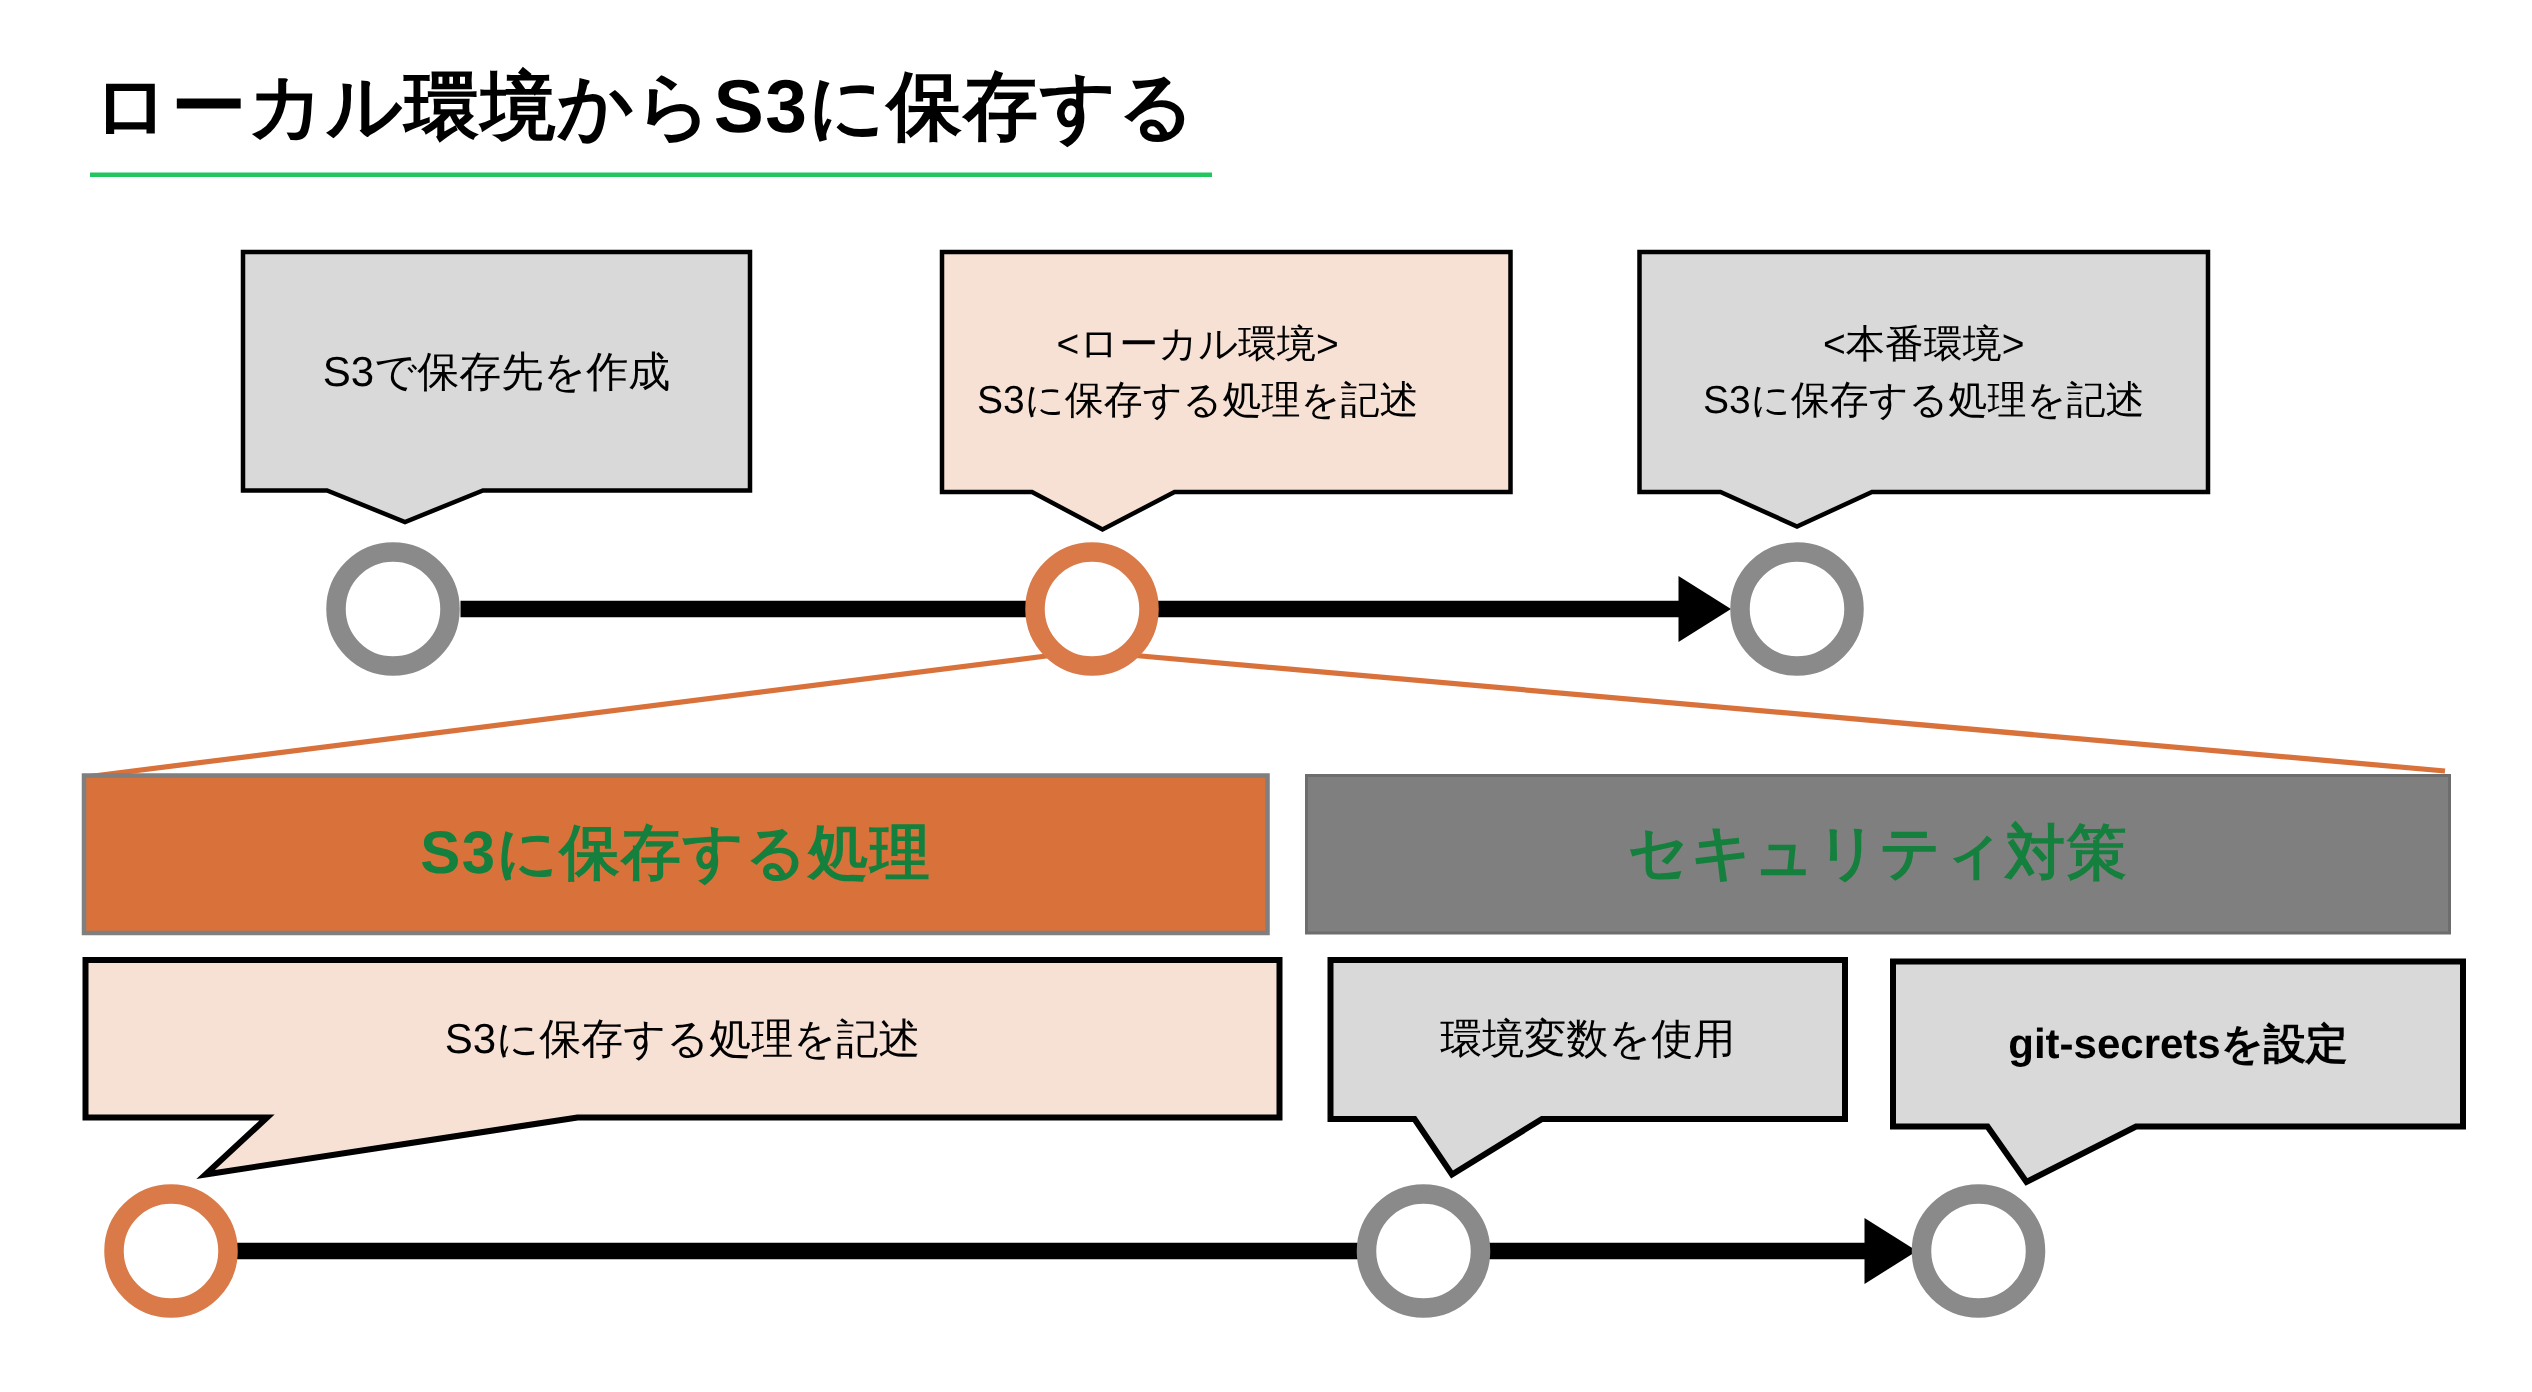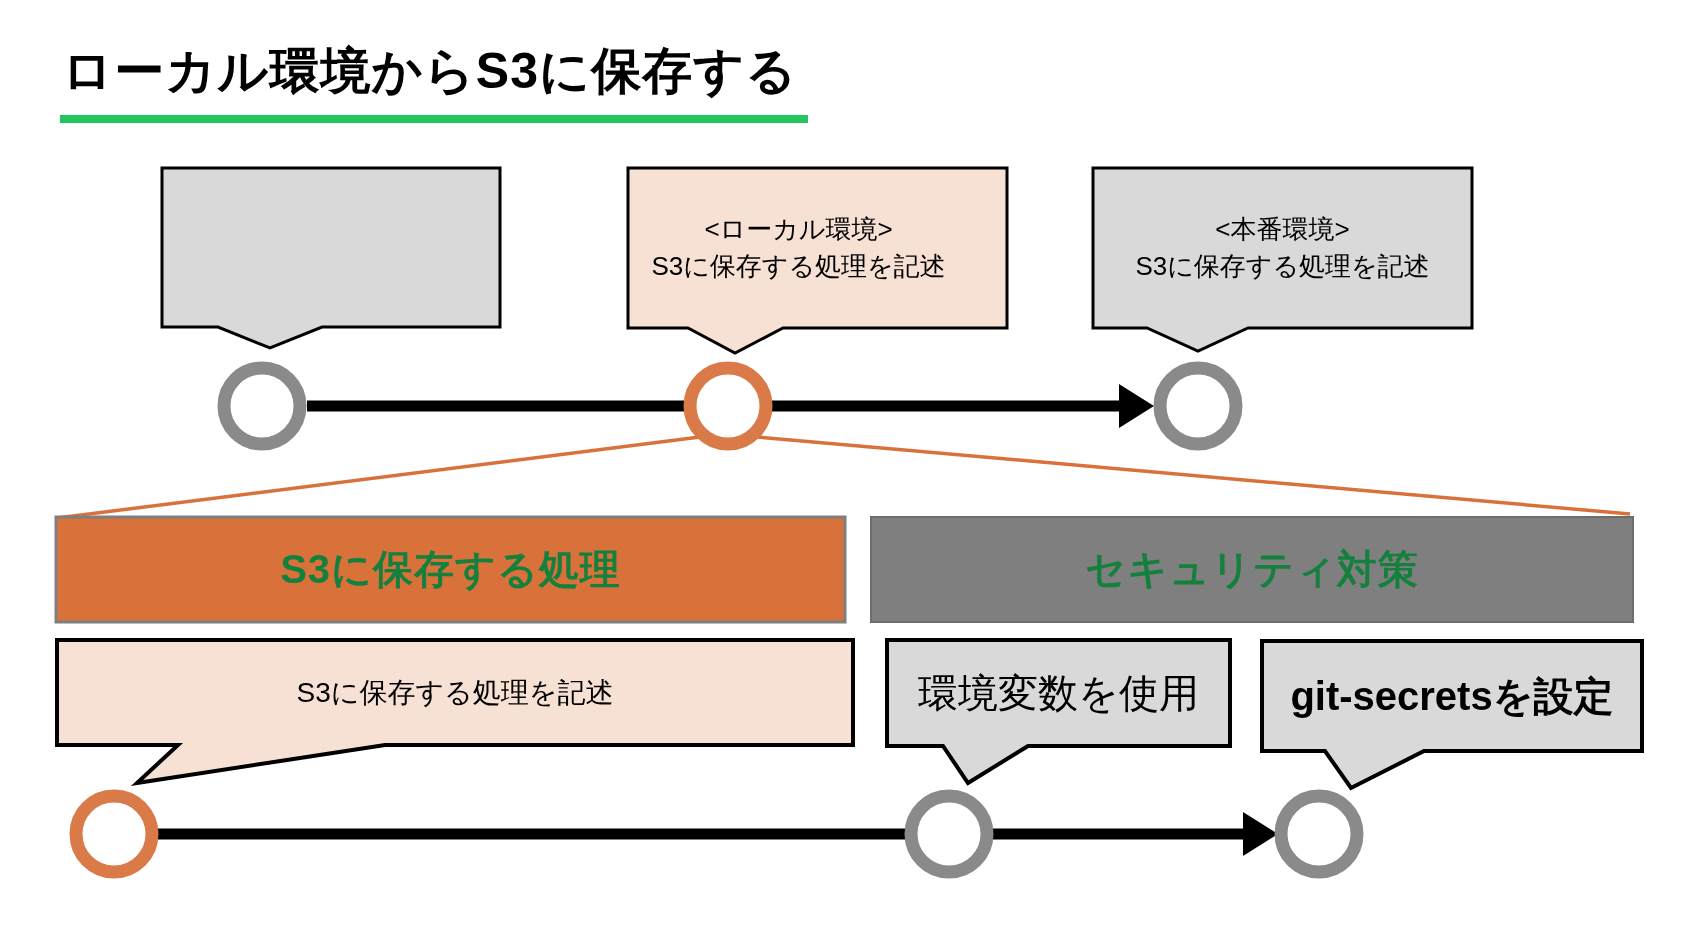--- a/index.html
+++ b/index.html
@@ -13,29 +13,29 @@
   .gfx{position:absolute;left:0;top:0;}
   .txt{
     position:absolute;
     display:flex;flex-direction:column;
     align-items:center;justify-content:center;
     text-align:center;color:#000;line-height:1.42;
   }
   .page-title{
     position:absolute;left:60px;top:38px;
     font-size:50px;font-weight:bold;color:#000;
-    border-bottom:8px solid #22c55e;
+    border-bottom:3px solid #22c55e;
     padding:0 10px 10px 2px;letter-spacing:1px;
     display:inline-block;
   }
   .t-callout{font-size:26px;}
   .t-callout-single{font-size:28px;}
   .section-header{font-size:40px;font-weight:600;color:#15803d;letter-spacing:1px;}
   .d-callout-peach{font-size:28px;}
-  .d-callout-gray{font-size:40px;}
+  .d-callout-gray{font-size:28px;}
 </style>
 </head>
 <body>
 
 <div class="slide">
 
   <svg class="gfx" width="1688" height="928" viewBox="0 0 1688 928">
 
     <line x1="700" y1="437" x2="57" y2="518" stroke="#D9713A" stroke-width="3.5"></line>
     <line x1="757" y1="437" x2="1630" y2="514" stroke="#D9713A" stroke-width="3.5"></line>
@@ -62,20 +62,23 @@
     <circle cx="262" cy="406" r="38" fill="#ffffff" stroke="#8A8A8A" stroke-width="13"></circle>
     <circle cx="728" cy="406" r="38" fill="#ffffff" stroke="#D97A48" stroke-width="13"></circle>
     <circle cx="1198" cy="406" r="38" fill="#ffffff" stroke="#8A8A8A" stroke-width="13"></circle>
     <circle cx="114" cy="834" r="38" fill="#ffffff" stroke="#D97A48" stroke-width="13"></circle>
     <circle cx="949" cy="834" r="38" fill="#ffffff" stroke="#8A8A8A" stroke-width="13"></circle>
     <circle cx="1319" cy="834" r="38" fill="#ffffff" stroke="#8A8A8A" stroke-width="13"></circle>
   </svg>
 
   <div class="page-title">ローカル環境からS3に保存する</div>
 
+  <div class="txt t-callout-single" style="left:162px;top:168px;width:338px;height:159px;">
+    <span>S3で保存先を作成</span>
+  </div>
 
   <div class="txt t-callout" style="left:628px;top:168px;width:341px;height:160px;">
     <span>&lt;ローカル環境&gt;</span>
     <span>S3に保存する処理を記述</span>
   </div>
 
   <div class="txt t-callout" style="left:1093px;top:168px;width:379px;height:160px;">
     <span>&lt;本番環境&gt;</span>
     <span>S3に保存する処理を記述</span>
   </div>

